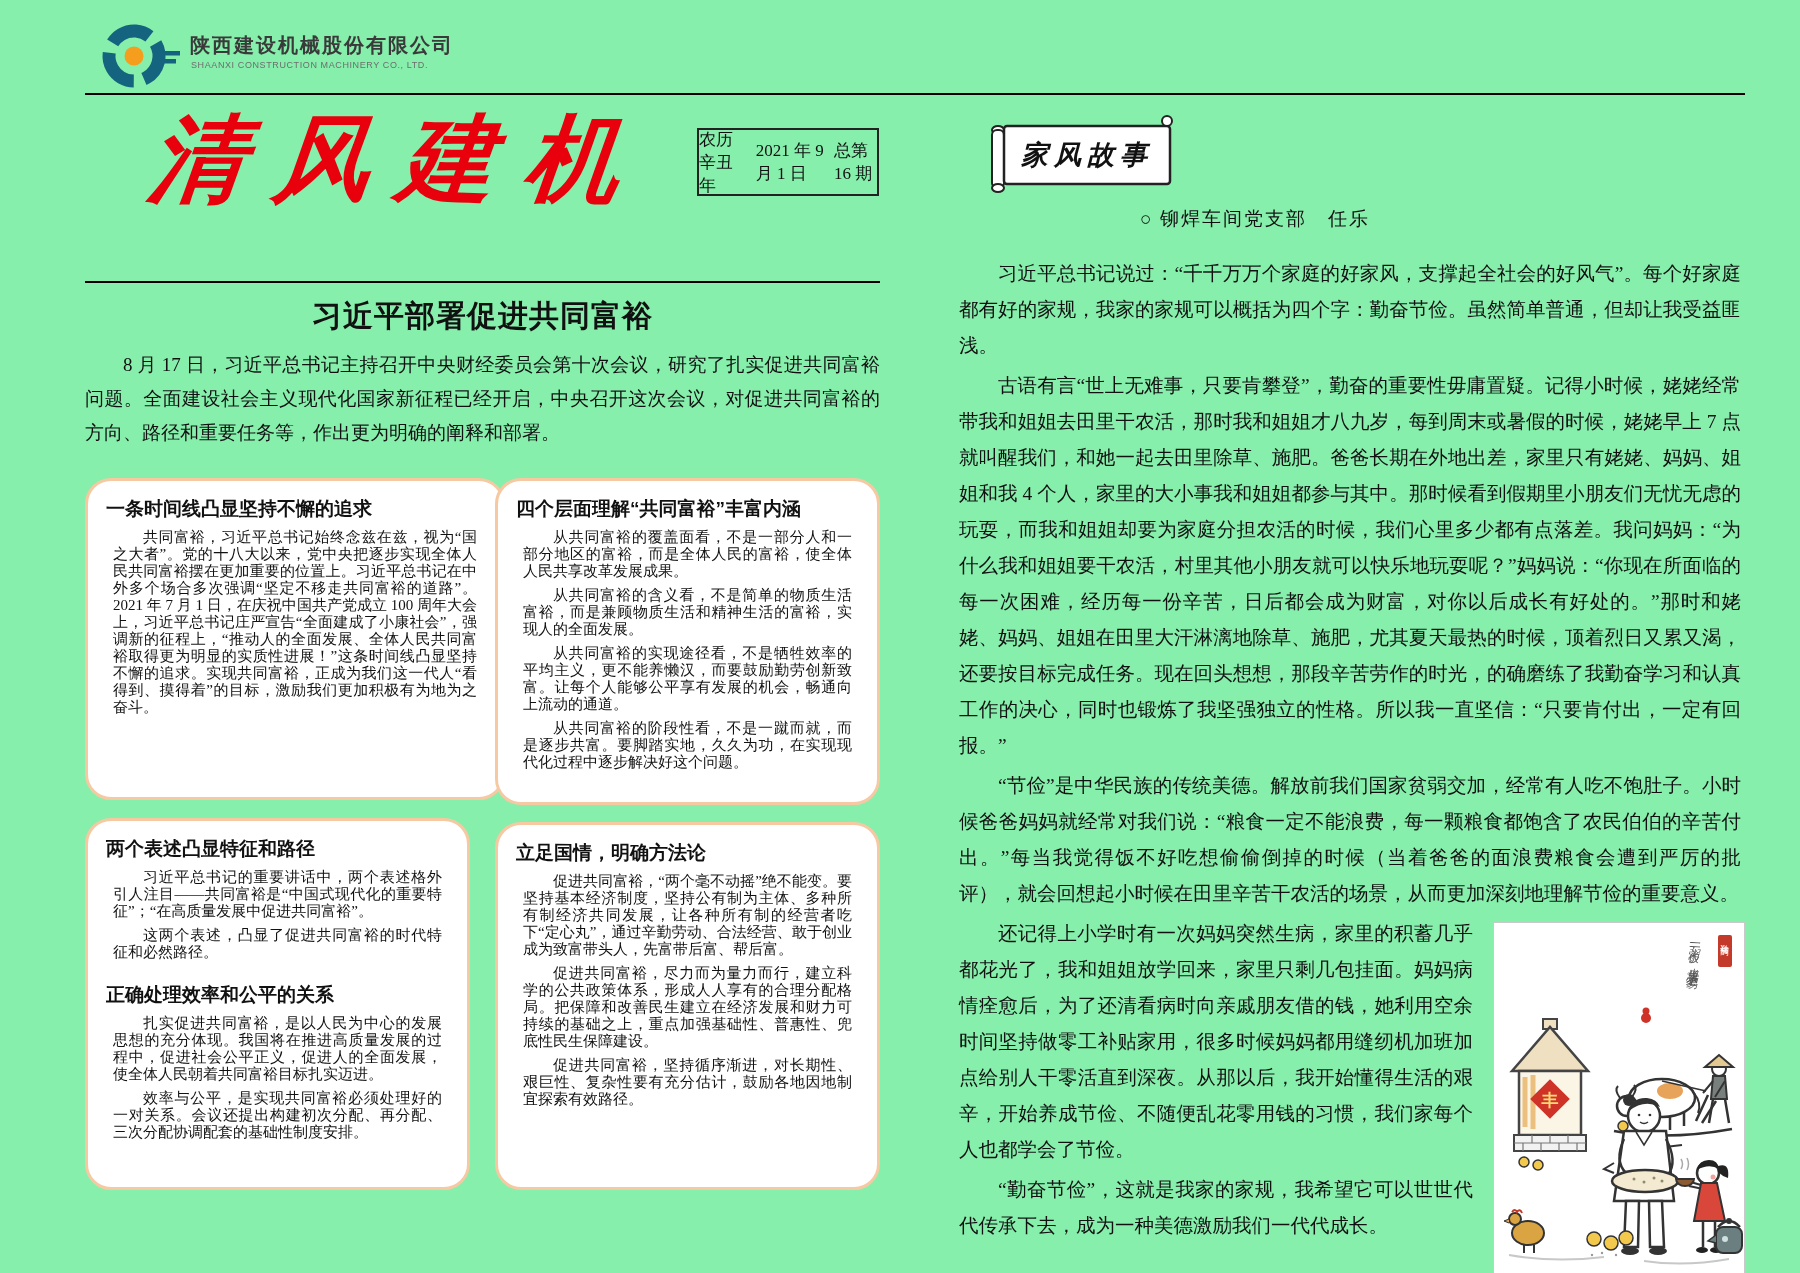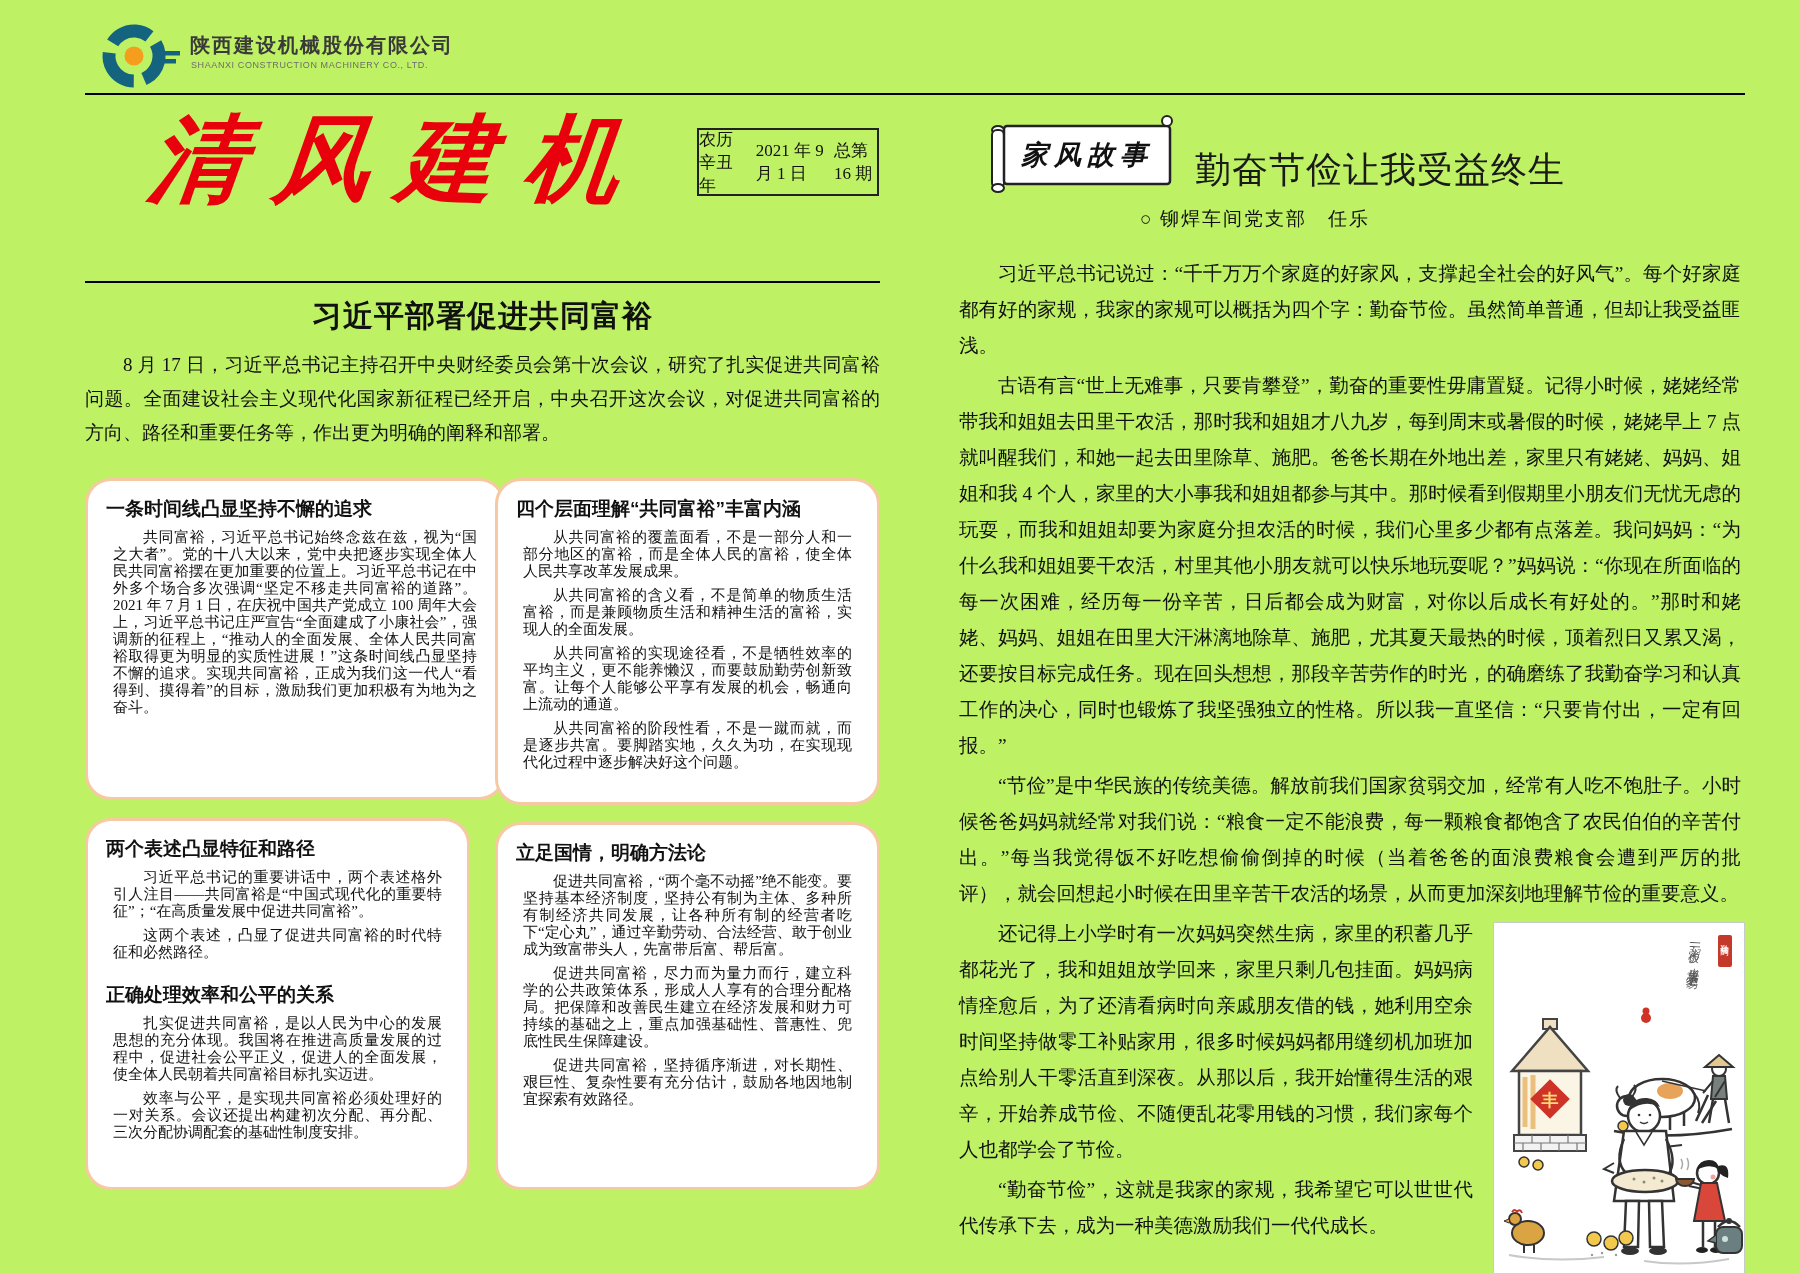--- a/index.html
+++ b/index.html
@@ -1,16 +1,16 @@
 <!DOCTYPE html>
 <html><head>
 <meta charset="utf-8">
 <style>
   html,body{margin:0;padding:0;background:#ffffff;}
-  .page{position:relative;width:1800px;height:1273px;background:#bef264;overflow:hidden;
+  .page{position:relative;width:1800px;height:1273px;background:#86efac;overflow:hidden;
         font-family:"Liberation Serif","DejaVu Serif",serif;color:#111;}
 
   
   .logo-svg{position:absolute;left:100px;top:20px;}
   .company-cn{position:absolute;left:190px;top:32px;font-size:20px;font-weight:700;
               letter-spacing:2px;color:#3a3a3a;font-family:"Liberation Sans","DejaVu Sans",sans-serif;}
   .company-en{position:absolute;left:191px;top:60px;font-size:9px;color:#6d6d6d;
               letter-spacing:0.6px;font-family:"Liberation Sans","DejaVu Sans",sans-serif;}
   .rule{position:absolute;background:#000;height:2px;}
   .rule-top{left:85px;top:93px;width:1660px;}
@@ -119,21 +119,20 @@
 
   <svg class="banner-svg" width="200" height="88" viewBox="0 0 200 88">
     <ellipse cx="13" cy="18" rx="6" ry="4" fill="#fff" stroke="#222" stroke-width="2"></ellipse>
     <rect x="7" y="18" width="12" height="58" rx="5" fill="#fff" stroke="#222" stroke-width="2"></rect>
     <ellipse cx="13" cy="76" rx="6" ry="4" fill="#fff" stroke="#222" stroke-width="2"></ellipse>
     <rect x="19" y="14" width="166" height="58" rx="3" fill="#fff" stroke="#222" stroke-width="2.5"></rect>
     <circle cx="182" cy="9" r="5" fill="#fff" stroke="#222" stroke-width="2"></circle>
     <text x="102" y="52" text-anchor="middle" font-size="27" font-style="italic" font-weight="bold" letter-spacing="6" fill="#111">家风故事</text>
   </svg>
 
-  <div class="r-title">勤奋节俭让我受益终生</div>
   <div class="r-byline">
     <span>○</span>
     <span>铆焊车间党支部　任乐</span>
   </div>
 
   <div class="r-body">
     <p>习近平总书记说过：“千千万万个家庭的好家风，支撑起全社会的好风气”。每个好家庭都有好的家规，我家的家规可以概括为四个字：勤奋节俭。虽然简单普通，但却让我受益匪浅。</p>
     <p>古语有言“世上无难事，只要肯攀登”，勤奋的重要性毋庸置疑。记得小时候，姥姥经常带我和姐姐去田里干农活，那时我和姐姐才八九岁，每到周末或暑假的时候，姥姥早上 7 点就叫醒我们，和她一起去田里除草、施肥。爸爸长期在外地出差，家里只有姥姥、妈妈、姐姐和我 4 个人，家里的大小事我和姐姐都参与其中。那时候看到假期里小朋友们无忧无虑的玩耍，而我和姐姐却要为家庭分担农活的时候，我们心里多少都有点落差。我问妈妈：“为什么我和姐姐要干农活，村里其他小朋友就可以快乐地玩耍呢？”妈妈说：“你现在所面临的每一次困难，经历每一份辛苦，日后都会成为财富，对你以后成长有好处的。”那时和姥姥、妈妈、姐姐在田里大汗淋漓地除草、施肥，尤其夏天最热的时候，顶着烈日又累又渴，还要按目标完成任务。现在回头想想，那段辛苦劳作的时光，的确磨练了我勤奋学习和认真工作的决心，同时也锻炼了我坚强独立的性格。所以我一直坚信：“只要肯付出，一定有回报。”</p>
     <p>“节俭”是中华民族的传统美德。解放前我们国家贫弱交加，经常有人吃不饱肚子。小时候爸爸妈妈就经常对我们说：“粮食一定不能浪费，每一颗粮食都饱含了农民伯伯的辛苦付出。”每当我觉得饭不好吃想偷偷倒掉的时候（当着爸爸的面浪费粮食会遭到严厉的批评），就会回想起小时候在田里辛苦干农活的场景，从而更加深刻地理解节俭的重要意义。</p>
 

